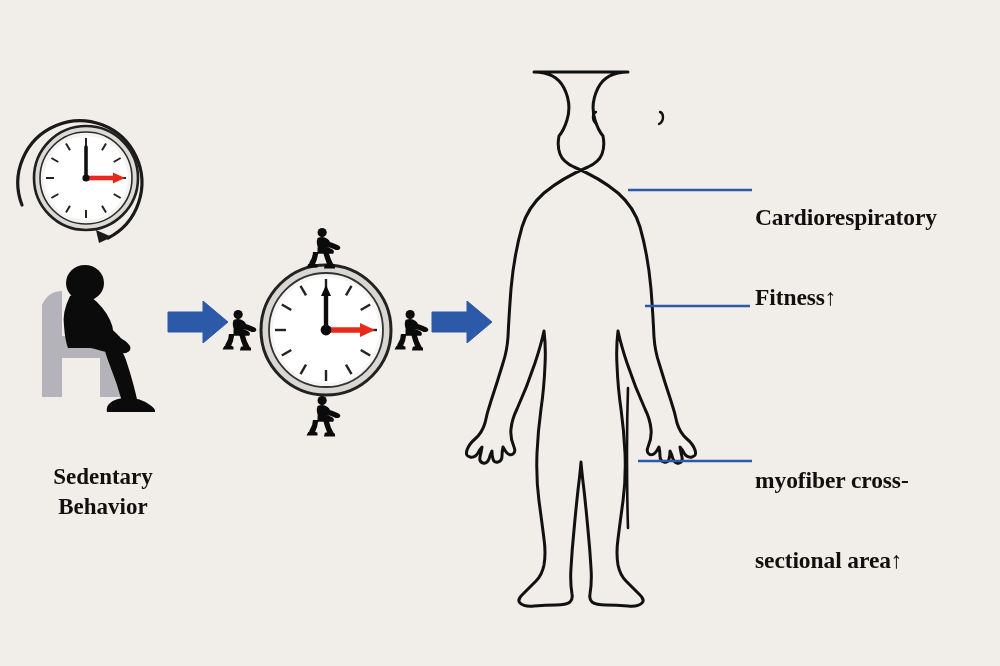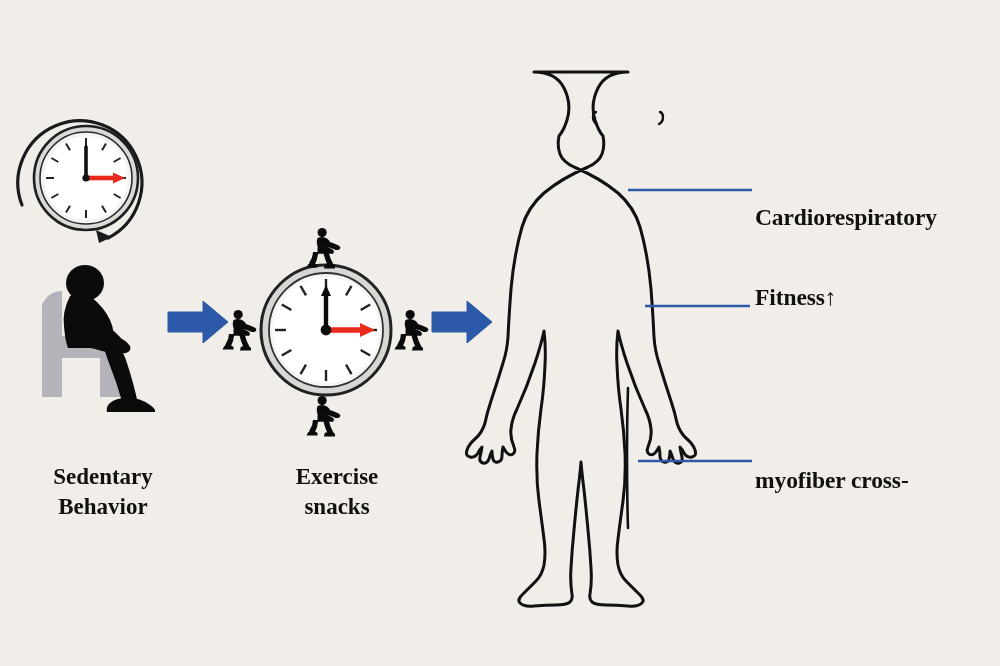--- a/index.html
+++ b/index.html
@@ -299,21 +299,20 @@
   </svg>
 
   <div class="label-text outcome-block" style="left:755px; top:150px;">
     <span class="outcome-line">Cardiorespiratory</span>
     <span class="outcome-line">Fitness↑</span>
   </div>
 
 
   <div class="label-text outcome-block" style="left:755px; top:413px;">
     <span class="outcome-line">myofiber cross-</span>
+    <span class="outcome-line">sectional area↑</span>
   </div>
 
   <div class="stage-label" style="left:0px; top:462px; width:190px;">Sedentary
 Behavior</div>
 
-  <div class="stage-label" style="left:236px; top:462px; width:186px;">Exercise
-snacks</div>
 
 </div>
 
 </body></html>

